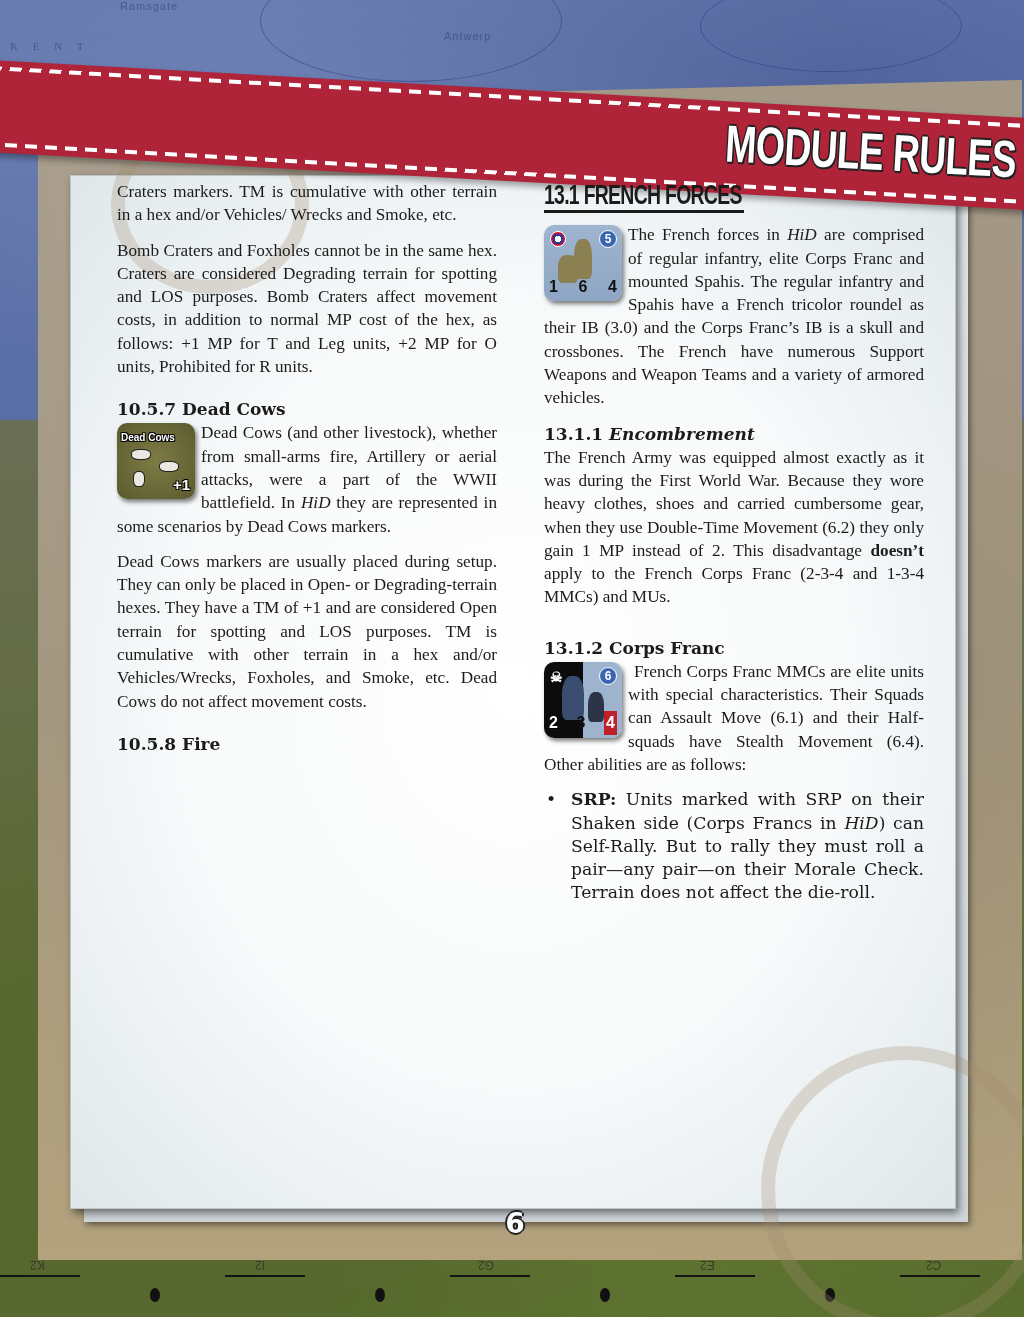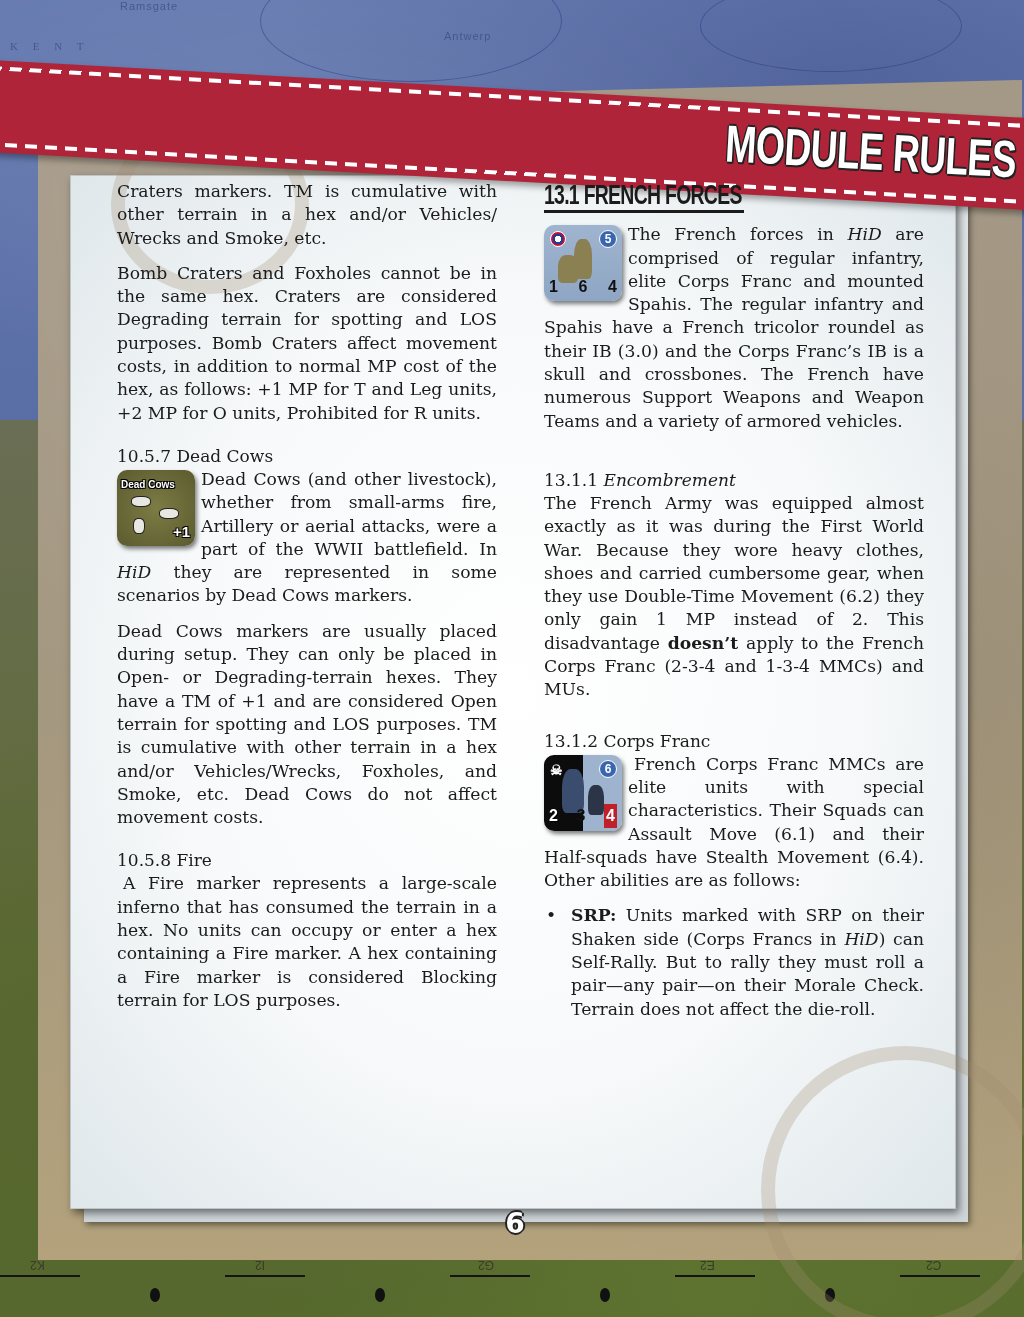--- a/index.html
+++ b/index.html
@@ -91,23 +91,23 @@
     line-height: 1;
   }
   
   .col {
     position: absolute; top: 180px; width: 380px;
     font-size: 17.2px; line-height: 23.3px; color: #1b1b1b;
     text-align: justify;
   }
   .col-left { left: 117px; }
   .col-right { left: 544px; }
-  .col p { margin: 0 0 12px 0; }
+  .col p { margin: 0 0 12px 0; font-family: Liberation Serif, serif; }
   .sub-head {
-    font-weight: normal; font-size: 17px; margin: 0; line-height: 23px;
+    font-weight: bold; font-size: 17px; margin: 0; line-height: 23px;
   }
   .sub-head em { font-style: italic; }
   .section-title {
     font-family: "Liberation Sans", sans-serif; font-weight: bold;
     font-size: 27px; color: #1b1b1b; letter-spacing: -1px;
     transform: scaleX(0.72); transform-origin: left center;
     display: inline-block; white-space: nowrap; line-height: 30px;
     margin: 0;
   }
   .section-rule {
@@ -222,21 +222,20 @@
       <div class="cow" style="left:42px; top:38px;"></div>
       <div class="cow" style="left:16px; top:48px; width:10px; height:14px;"></div>
       <span class="lbl" style="right:5px; bottom:3px; font-size:15px;">+1</span>
     </div>
     <p style="margin-bottom:12px;"><span>Dead Cows (and other livestock), whether from small-arms fire, Artillery or aerial attacks, were a part of the WWII battlefield. In </span><em>HiD</em><span> they are represented in some scenarios by Dead Cows markers.</span></p>
     <p>Dead Cows markers are usually placed during setup. They can only be placed in Open- or Degrading-terrain hexes. They have a TM of +1 and are considered Open terrain for spotting and LOS purposes. TM is cumulative with other terrain in a hex and/or Vehicles/Wrecks, Foxholes, and Smoke, etc. Dead Cows do not affect movement costs.</p>
   </div>
 
   <div style="margin-top:20px;">
     <h3 class="sub-head">10.5.8 Fire</h3>
-    <p style="text-indent:6px;">A Fire marker represents a large-scale inferno that has consumed the terrain in a hex. No units can occupy or enter a hex containing a Fire marker. A hex containing a Fire marker is considered Blocking terrain for LOS purposes.</p>
   </div>
 </div>
 
 <div class="col col-right">
   <h2 class="section-title">13.1 FRENCH FORCES</h2>
   <div class="section-rule"></div>
 
   <div>
     <div class="counter counter-french">
       <div class="roundel"></div>
@@ -245,21 +244,21 @@
       <div class="soldier" style="left:14px; top:30px; width:20px; height:28px;"></div>
       <div class="bottom-nums">
         <span>1</span>
         <span>6</span>
         <span>4</span>
       </div>
     </div>
     <p><span>The French forces in </span><em>HiD</em><span> are comprised of regular infantry, elite Corps Franc and mounted Spahis. The regular infantry and Spahis have a French tricolor roundel as their IB (3.0) and the Corps Franc’s IB is a skull and crossbones. The French have numerous Support Weapons and Weapon Teams and a variety of armored vehicles.</span></p>
   </div>
 
-  <div style="margin-top:36px;">
+  <div style="margin-top:13px;">
     <h3 class="sub-head"><span>13.1.1</span> <em>Encombrement</em></h3>
     <p><span>The French Army was equipped almost exactly as it was during the First World War. Because they wore heavy clothes, shoes and carried cumbersome gear, when they use Double-Time Movement (6.2) they only gain 1 MP instead of 2. This disadvantage </span><strong>doesn’t</strong><span> apply to the French Corps Franc (2-3-4 and 1-3-4 MMCs) and MUs.</span></p>
   </div>
 
   <div style="margin-top:28px;">
     <h3 class="sub-head">13.1.2 Corps Franc</h3>
     <div class="counter counter-corps">
       <span style="position:absolute; left:6px; top:4px; color:#fff; font-size:14px;">☠</span>
       <div class="badge-num" style="right:5px; top:5px;">6</div>
       <div class="soldier" style="left:18px; top:14px; width:22px; height:44px; background:#3b4d6e;"></div>

